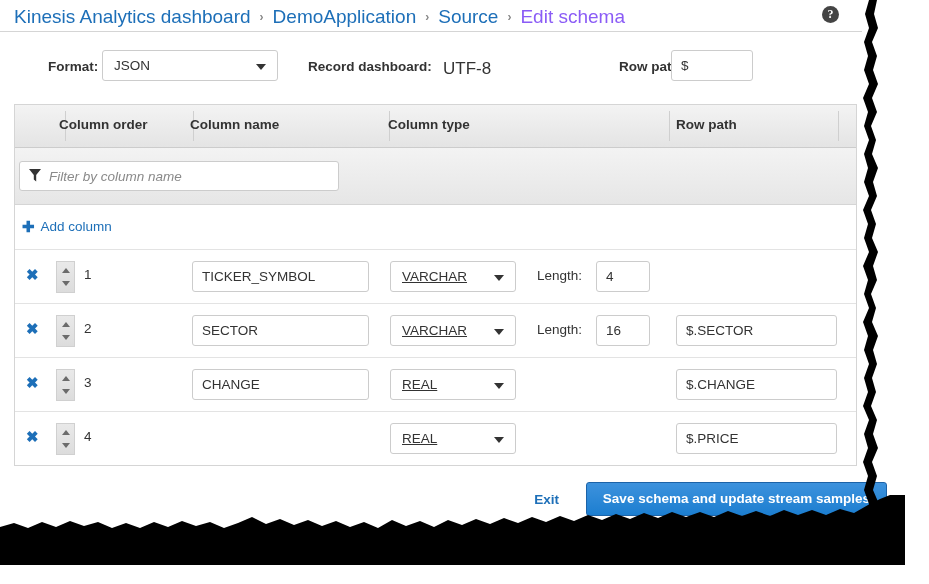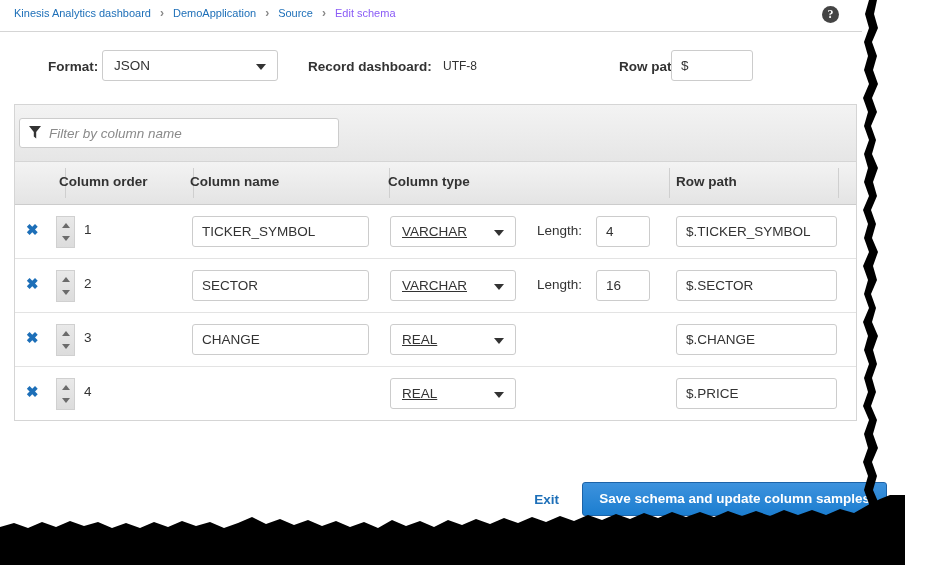--- a/index.html
+++ b/index.html
@@ -37,21 +37,21 @@
   }
   .crumb-wrap {
     position: absolute;
     left: 14px; top: 6px;
     display: flex;
     align-items: center;
     white-space: nowrap;
   }
   .crumb {
     color: #1d6fb8;
-    font-size: 11px;
+    font-size: 19px;
     cursor: pointer;
   }
   .crumb.current {
     color: #8b5cf6;
     cursor: default;
   }
   .crumb-sep {
     color: #888888;
     font-size: 12px;
     margin: 0 9px;
@@ -80,21 +80,21 @@
   }
   .fmt-label {
     position: absolute;
     font-weight: bold;
     font-size: 13.5px;
     color: #333333;
     top: 27px;
   }
   .fmt-value {
     position: absolute;
-    font-size: 12px;
+    font-size: 17px;
     color: #333333;
     top: 27px;
   }
   .select-box {
     position: absolute;
     box-sizing: border-box;
     border: 1px solid #cccccc;
     border-radius: 3px;
     background: #ffffff;
     height: 31px;
@@ -350,55 +350,59 @@
 
     <div class="fmt-label" id="encoding-label">Record dashboard:</div>
     <div class="fmt-value" id="encoding-value">UTF-8</div>
 
     <div class="fmt-label" id="rowpath-label">Row path:</div>
     <input class="text-input" id="rowpath-input" type="text" value="$" style="">
   </div>
 
   <div id="table-card">
 
-    <div id="filter-bar">
-      <div id="filter-input-wrap">
-        <svg id="funnel-icon" viewBox="0 0 12 13">
-          <polygon points="0,0 12,0 7.2,6 7.2,12.5 4.8,10.6 4.8,6" fill="#333333"></polygon>
-        </svg>
-        <input id="filter-input" class="text-input" type="text" placeholder="Filter by column name" style="">
-      </div>
-    </div>
-
     <div id="thead-row">
       <div class="col-div" style="left:50px"></div>
       <div class="col-div" style="left:178px"></div>
       <div class="col-div" style="left:374px"></div>
       <div class="col-div" style="left:654px"></div>
       <div class="col-div" style="left:823px"></div>
       <div class="th" style="left:44px">Column order</div>
       <div class="th" style="left:175px">Column name</div>
       <div class="th" style="left:373px">Column type</div>
       <div class="th" style="left:661px">Row path</div>
     </div>
 
+    <div id="filter-bar">
+      <div id="filter-input-wrap">
+        <svg id="funnel-icon" viewBox="0 0 12 13">
+          <polygon points="0,0 12,0 7.2,6 7.2,12.5 4.8,10.6 4.8,6" fill="#333333"></polygon>
+        </svg>
+        <input id="filter-input" class="text-input" type="text" placeholder="Filter by column name" style="">
+      </div>
+    </div>
+
+    <div id="addrow">
+      <div id="add-column-link">
+        <span class="plus-glyph">✚</span><span>Add column</span>
+      </div>
+    </div>
 
     <div id="rows-container">
         <div class="drow">
           <div class="del-x">✖</div>
           <div class="spinner">
             <div class="spin-up"></div>
             <div class="spin-dn"></div>
           </div>
           <div class="order-num">1</div>
           <input class="text-input col-name-input" type="text" value="TICKER_SYMBOL" style="">
           <div class="select-box type-select" style="position:absolute"><span>VARCHAR</span><span class="caret"></span></div>
           <div class="len-label">Length:</div>
           <input class="text-input len-input" type="text" value="4" style="">
-          <input class="text-input rowpath-cell-input" type="text" value="$.TICKER_SYMBOL" style="">
         </div>
         <div class="drow">
           <div class="del-x">✖</div>
           <div class="spinner">
             <div class="spin-up"></div>
             <div class="spin-dn"></div>
           </div>
           <div class="order-num">2</div>
           <input class="text-input col-name-input" type="text" value="SECTOR" style="">
           <div class="select-box type-select" style="position:absolute"><span>VARCHAR</span><span class="caret"></span></div>
@@ -425,21 +429,21 @@
           </div>
           <div class="order-num">4</div>
           <div class="select-box type-select" style="position:absolute"><span>REAL</span><span class="caret"></span></div>
           <input class="text-input rowpath-cell-input" type="text" value="$.PRICE" style="">
         </div>
       </div>
   </div>
 
   <div id="footer">
     <div id="exit-link">Exit</div>
-    <div id="save-button">Save schema and update column samples</div>
+    <div id="save-button">Save schema and update stream samples</div>
   </div>
 </div>
 
 <svg id="torn-right" viewBox="0 0 50 545" preserveAspectRatio="none">
   <path fill="#000000" d="M14,0 L22,0 L19,14 L23,28 L17,42 L22,56 L18,70 L23,84 L17,98 L22,112
     L16,126 L21,140 L17,154 L23,168 L18,182 L22,196 L16,210 L21,224 L17,238 L23,252 L18,266
     L22,280 L16,294 L21,308 L17,322 L23,336 L18,350 L22,364 L17,378 L21,392 L16,406 L22,420
     L18,434 L23,448 L17,462 L22,476 L18,490 L24,504 L20,518 L26,532 L24,545 L12,545
     L15,532 L10,518 L14,504 L9,490 L13,476 L8,462 L13,448 L9,434 L14,420 L8,406 L13,392
     L9,378 L14,364 L9,350 L13,336 L8,322 L14,308 L9,294 L13,280 L8,266 L14,252 L9,238

